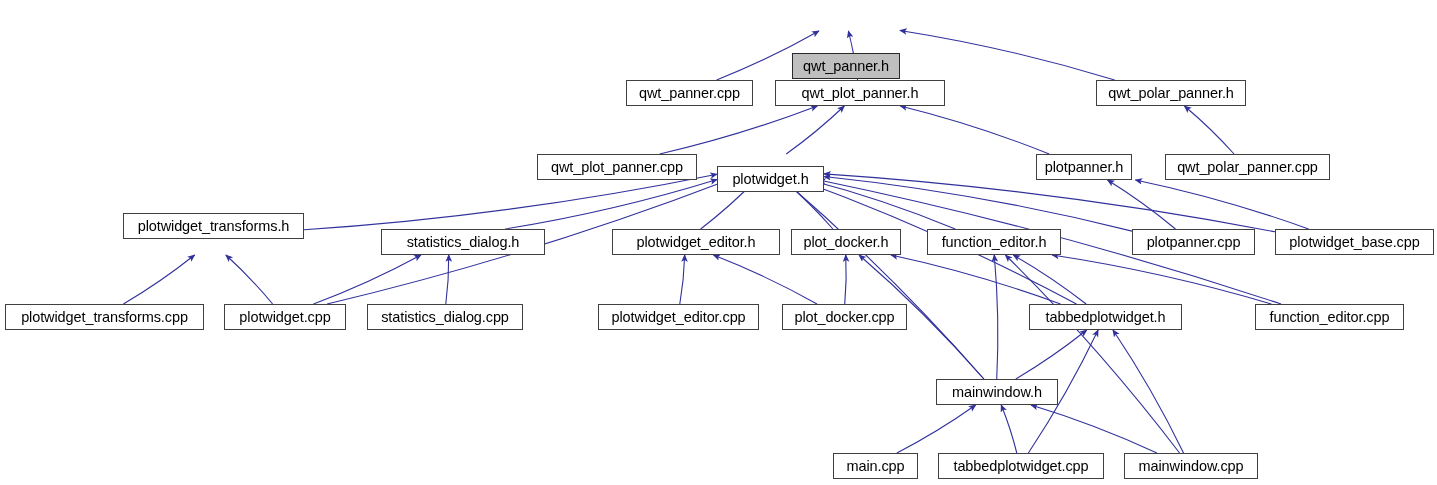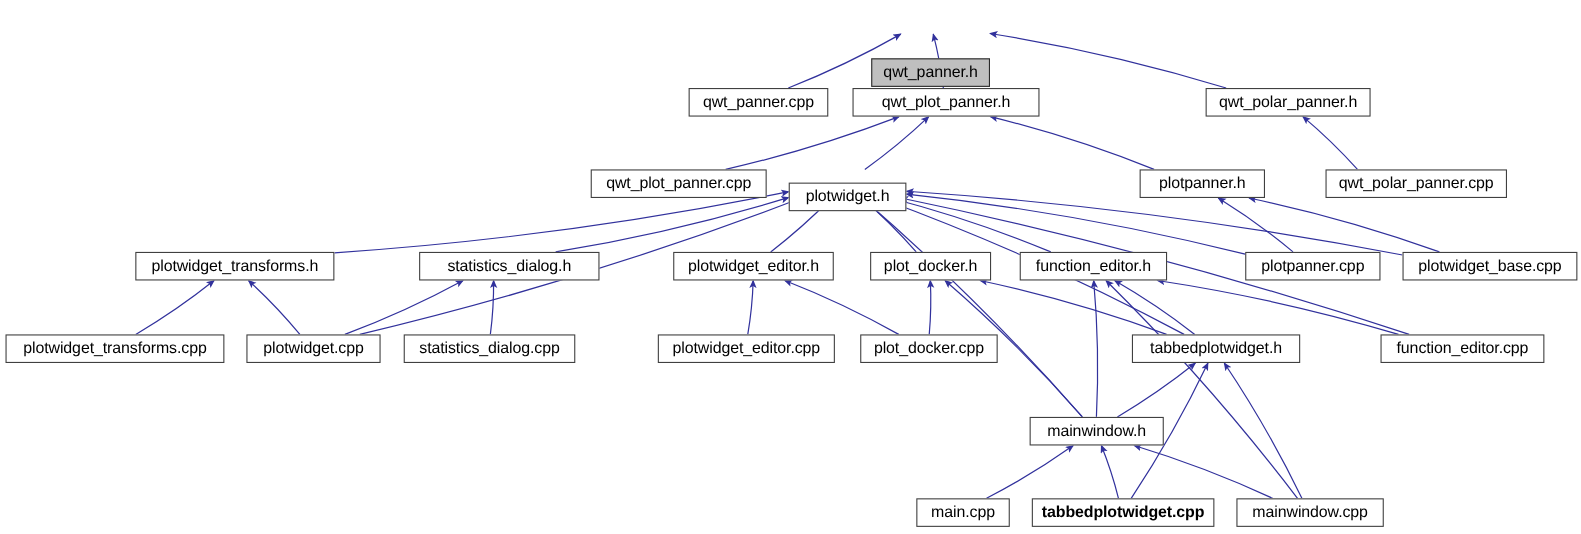--- a/index.html
+++ b/index.html
@@ -109,33 +109,33 @@
     </div>
     <div class="node" style="left: 1096px; top: 80px; width: 150px;">
       <span class="node-label">qwt_polar_panner.h</span>
     </div>
     <div class="node" style="left: 537px; top: 154px; width: 160px;">
       <span class="node-label">qwt_plot_panner.cpp</span>
     </div>
     <div class="node" style="left: 717px; top: 154px; width: 107px; margin-top: 12px;">
       <span class="node-label">plotwidget.h</span>
     </div>
-    <div class="node" style="left: 1036px; top: 154px; width: 114px;">
+    <div class="node" style="left: 1036px; top: 154px; width: 96px;">
       <span class="node-label">plotpanner.h</span>
     </div>
-    <div class="node" style="left: 1165px; top: 154px; width: 165px; margin-left: 40px;">
+    <div class="node" style="left: 1165px; top: 154px; width: 165px;">
       <span class="node-label">qwt_polar_panner.cpp</span>
     </div>
-    <div class="node" style="left: 123px; top: 229px; width: 181px;">
+    <div class="node" style="left: 123px; top: 213px; width: 181px;">
       <span class="node-label">plotwidget_transforms.h</span>
     </div>
     <div class="node" style="left: 381px; top: 229px; width: 164px;">
       <span class="node-label">statistics_dialog.h</span>
     </div>
-    <div class="node" style="left: 612px; top: 229px; width: 146px; text-align: center;">
+    <div class="node" style="left: 612px; top: 229px; width: 168px; text-align: center;">
       <span class="node-label">plotwidget_editor.h</span>
     </div>
     <div class="node" style="left: 791px; top: 229px; width: 110px;">
       <span class="node-label">plot_docker.h</span>
     </div>
     <div class="node" style="left: 927px; top: 229px; width: 134px;">
       <span class="node-label">function_editor.h</span>
     </div>
     <div class="node" style="left: 1132px; top: 229px; width: 123px;">
       <span class="node-label">plotpanner.cpp</span>
@@ -163,19 +163,19 @@
     </div>
     <div class="node" style="left: 1255px; top: 304px; width: 149px;">
       <span class="node-label">function_editor.cpp</span>
     </div>
     <div class="node" style="left: 936px; top: 379px; width: 122px;">
       <span class="node-label">mainwindow.h</span>
     </div>
     <div class="node" style="left: 833px; top: 453px; width: 85px;">
       <span class="node-label">main.cpp</span>
     </div>
-    <div class="node" style="left: 938px; top: 453px; width: 166px; font-weight: bold;">
+    <div class="node" style="left: 938px; top: 453px; width: 166px;">
       <span class="node-label">tabbedplotwidget.cpp</span>
     </div>
     <div class="node" style="left: 1124px; top: 453px; width: 134px;">
       <span class="node-label">mainwindow.cpp</span>
     </div>
   </div>
 
 </body></html>

